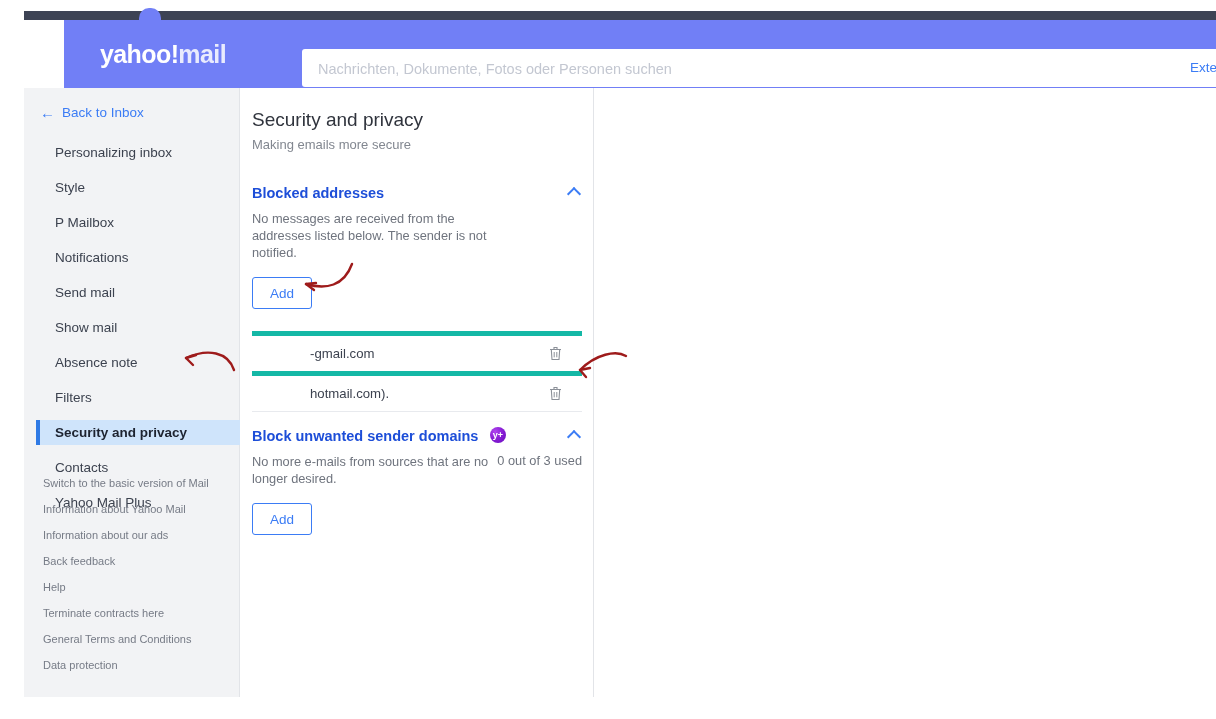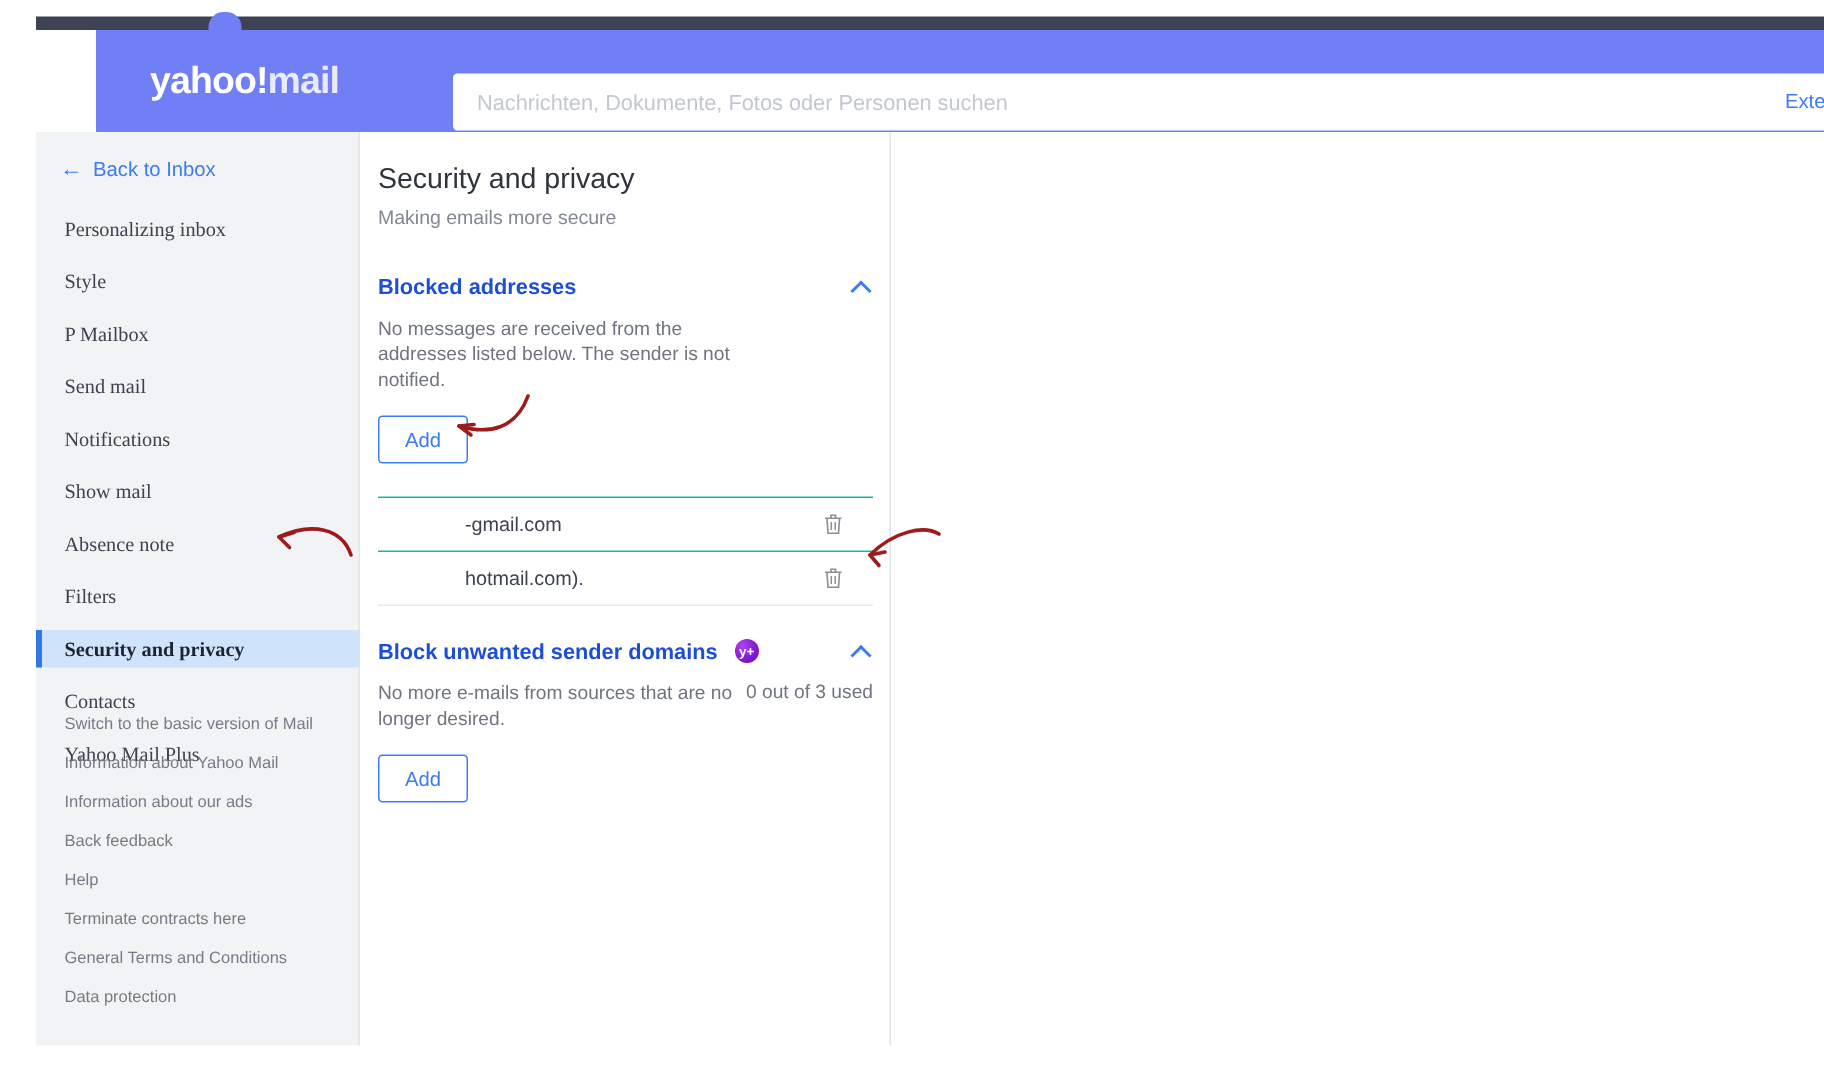--- a/index.html
+++ b/index.html
@@ -118,24 +118,23 @@
   }
   .back-arrow {
     display: inline-block;
     font-size: 15px;
     line-height: 1;
     color: #3b7cf5;
   }
 
   .nav-main {
     position: absolute;
-    left: 0;
+    left: 12px;
     top: 52px;
     width: 216px;
-    font-family: Liberation Serif, serif;
   }
   .nav-item {
     height: 25px;
     line-height: 25px;
     padding-left: 19px;
     font-size: 13.5px;
     color: #3c424f;
     cursor: pointer;
     margin-bottom: 10px;
     white-space: nowrap;
@@ -269,21 +268,21 @@
     font-family: "Liberation Sans", sans-serif;
     font-size: 13.5px;
     cursor: pointer;
     padding: 0;
   }
 
   .addr-list { margin-top: 22px; }
   .addr-row {
     position: relative;
     height: 35px;
-    border-top: 1px solid #14b8a6;
+    border-top: 5px solid #14b8a6;
     display: flex;
     align-items: center;
   }
   .addr-row:last-child { border-bottom: 1px solid #e8eaee; }
   .addr-text {
     position: absolute;
     left: 58px;
     font-size: 13.2px;
     color: #3c424f;
     white-space: nowrap;
@@ -325,22 +324,22 @@
   <div class="sidebar">
     <div class="back-link">
       <span class="back-arrow">←</span>
       <span>Back to Inbox</span>
     </div>
 
     <div class="nav-main">
       <div class="nav-item">Personalizing inbox</div>
       <div class="nav-item">Style</div>
       <div class="nav-item">P Mailbox</div>
+      <div class="nav-item">Notifications</div>
       <div class="nav-item">Send mail</div>
-      <div class="nav-item">Notifications</div>
       <div class="nav-item">Show mail</div>
       <div class="nav-item">Absence note</div>
       <div class="nav-item">Filters</div>
       <div class="nav-item active">Security and privacy</div>
       <div class="nav-item">Contacts</div>
       <div class="nav-item">Yahoo Mail Plus</div>
     </div>
 
     <div class="nav-foot">
       <div class="foot-item">Switch to the basic version of Mail</div>

